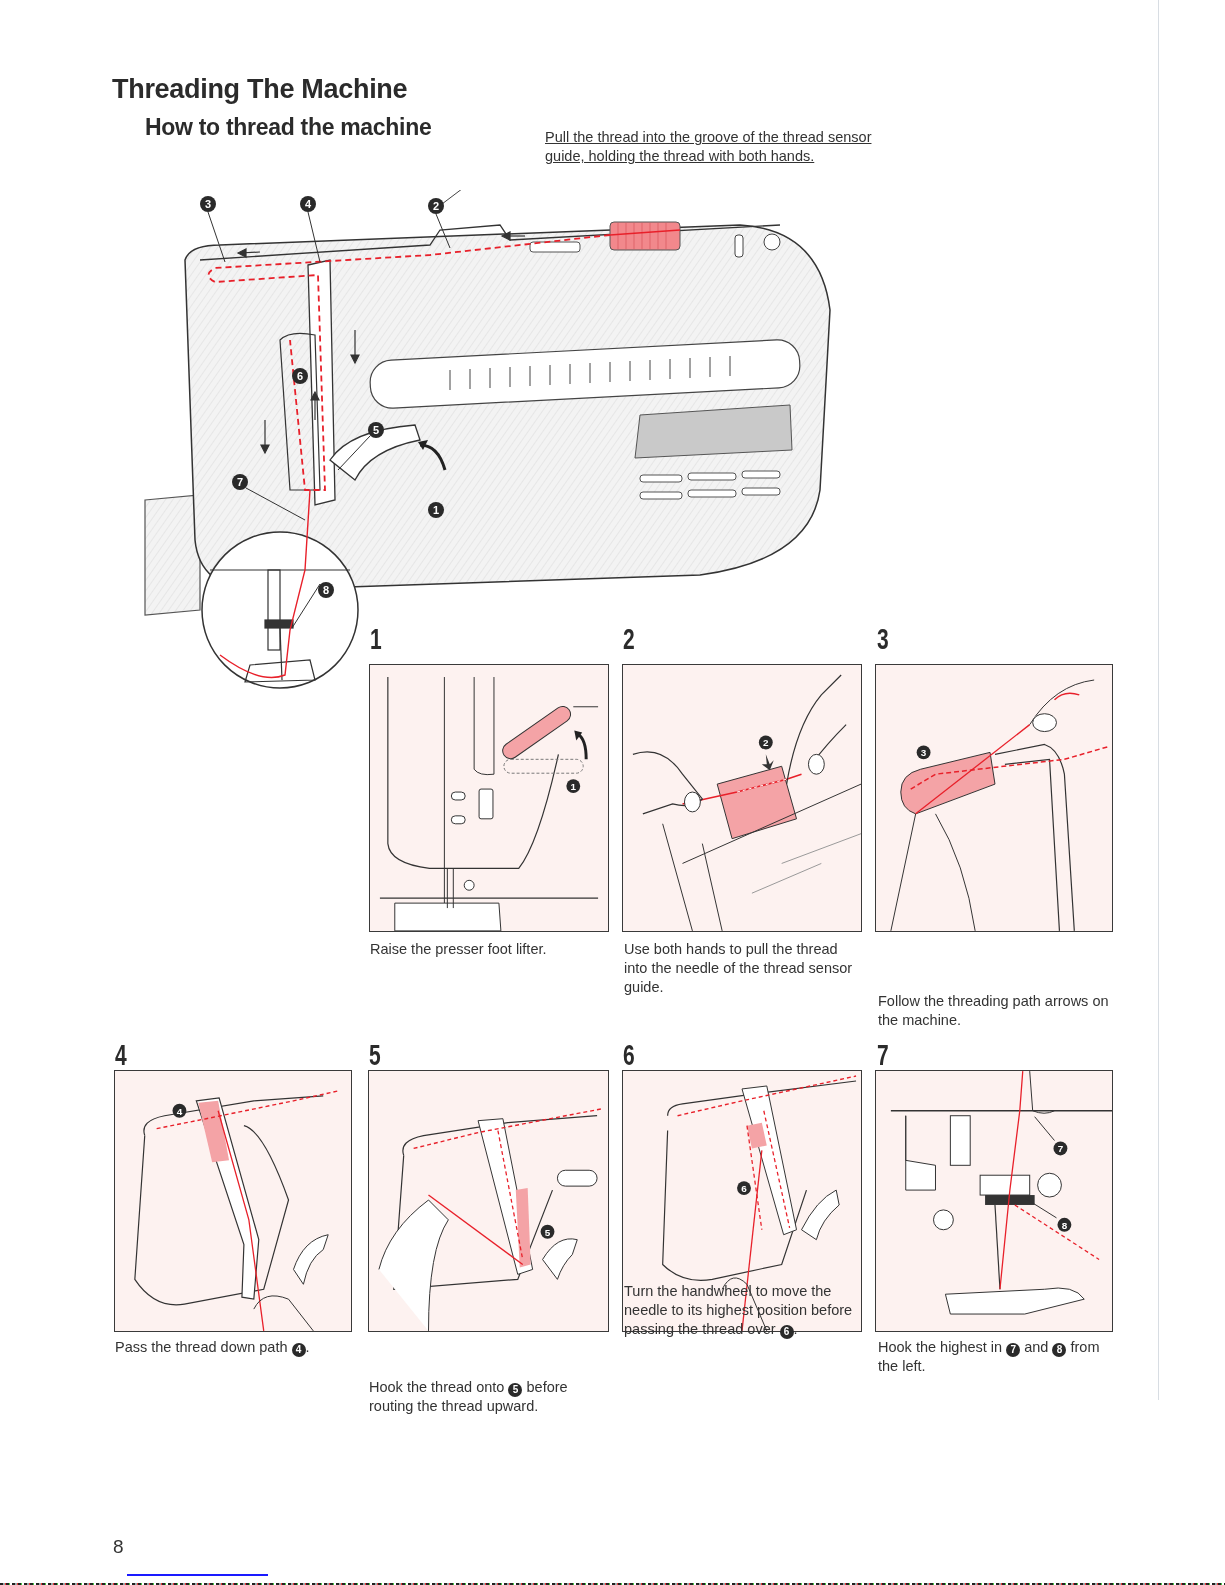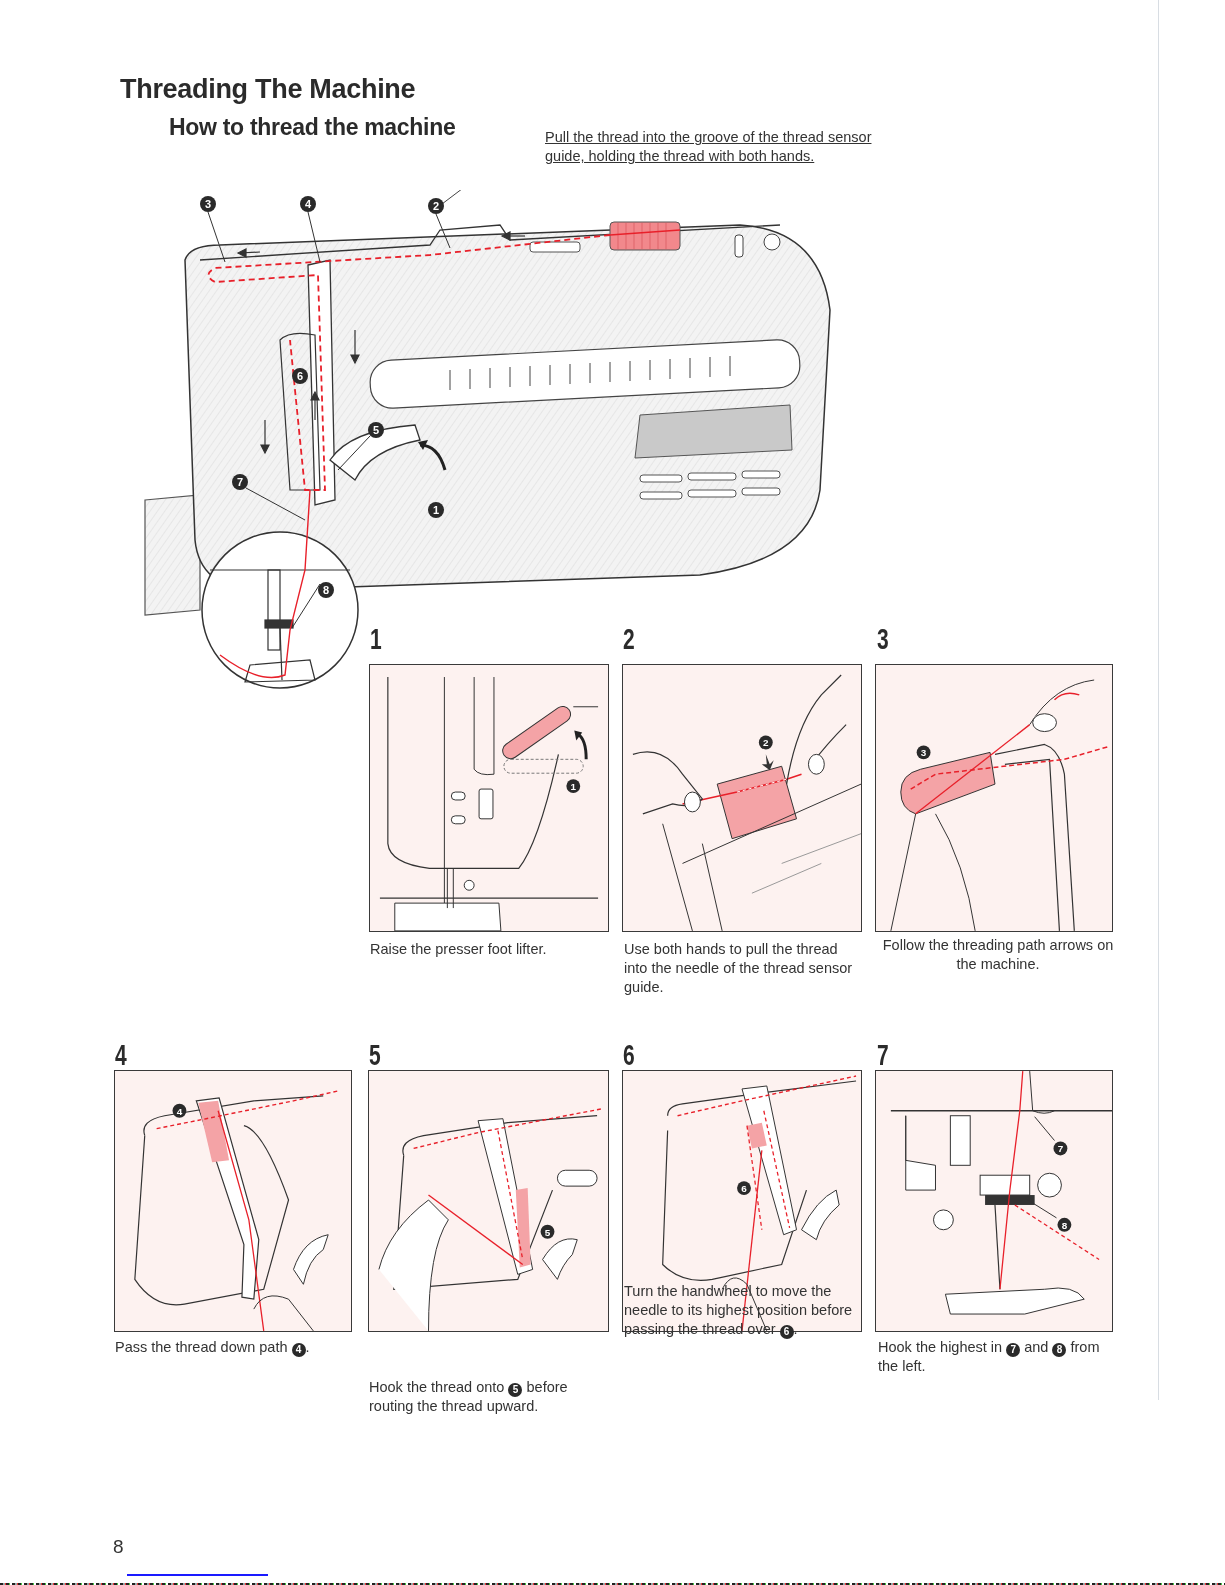--- a/index.html
+++ b/index.html
@@ -1,20 +1,20 @@
 <!DOCTYPE html>
 <html><head>
 <meta charset="utf-8">
 <style>
   html, body { margin:0; padding:0; background:#ffffff; }
   body { width:1225px; height:1585px; position:relative; overflow:hidden;
          font-family:"Liberation Sans", sans-serif; color:#2a2a2a; }
   .abs { position:absolute; }
-  .title { left:120px; top:74px; font-size:27px; font-weight:bold; color:#2b2b2b; letter-spacing:-0.3px; }
-  .subtitle { left:145px; top:114px; font-size:23px; font-weight:bold; color:#2b2b2b; letter-spacing:-0.3px;margin-left:24px; }
+  .title { left:112px; top:74px; font-size:27px; font-weight:bold; color:#2b2b2b; letter-spacing:-0.3px; }
+  .subtitle { left:145px; top:114px; font-size:23px; font-weight:bold; color:#2b2b2b; letter-spacing:-0.3px; }
   .callout-text { left:545px; top:128px; width:360px; font-size:14.5px; line-height:19px; color:#333;text-decoration:underline; }
   .step-num { font-family:"Liberation Sans Narrow","Liberation Sans", sans-serif; font-weight:bold; font-size:30px; color:#2b2b2b;
               transform:scaleX(0.7); transform-origin:left top; }
   .panel { border:1.5px solid #3a3a3a; background:#fdf2f0; box-sizing:border-box; overflow:hidden; }
   .panel svg { width:100%; height:100%; display:block; }
   .caption { font-size:14.5px; line-height:19px; color:#333; width:240px; }
   .badge { display:inline-block; width:14px; height:14px; border-radius:50%; background:#2a2a2a; color:#fff;
            font-size:10px; font-weight:bold; line-height:14px; text-align:center; vertical-align:-1px; }
   .page-num { left:113px; top:1536px; font-size:19px; color:#333; }
   .blue-rule { left:127px; top:1574px; width:141px; height:2px; background:#1a1aff; }
@@ -227,21 +227,21 @@
     <line x1="40" y1="150" x2="155" y2="60" stroke="#e8202a" stroke-width="1.3"></line>
     <path d="M155,60 Q180,20 220,15" fill="none" stroke="#333"></path>
     <ellipse cx="170" cy="58" rx="12" ry="9" fill="#fff" stroke="#333"></ellipse>
     <path d="M180,35 Q190,25 205,30" fill="none" stroke="#e8202a" stroke-width="1.5"></path>
     <g>
         <circle cx="48" cy="88" r="7" fill="#2a2a2a"></circle>
         <text x="48" y="92" fill="#fff" font-size="10" font-weight="bold" text-anchor="middle" font-family="Liberation Sans, sans-serif">3</text>
       </g>
   </svg>
 </div>
-<div class="abs caption" style="left:878px;top:936px;text-align:center;">Follow the threading path arrows on the machine.</div>
+<div class="abs caption" style="left:878px;top:992px;">Follow the threading path arrows on the machine.</div>
 
 <div class="abs step-num" style="left:115px;top:1038px;">4</div>
 <div class="abs panel" style="left:114px;top:1070px;width:238px;height:262px;">
   <svg viewBox="0 0 238 262">
     <path d="M30,65 Q25,50 50,45 L140,30 L210,25" fill="none" stroke="#333" stroke-width="1.2"></path>
     <path d="M30,65 L20,210 Q40,240 70,235 L150,220 L175,130 Q150,60 130,55" fill="#fdf2f0" stroke="#333" stroke-width="1.2"></path>
     <path d="M82,30 L105,27 L145,170 L140,230 L128,228 L130,175 Z" fill="#fff" stroke="#333" stroke-width="1.2"></path>
     <path d="M84,32 L104,30 L115,90 L98,92 Z" fill="#f4a3a6"></path>
     <path d="M42,58 L92,48 L180,30 L225,20" fill="none" stroke="#e8202a" stroke-width="1.4" stroke-dasharray="4,3"></path>
     <path d="M104,40 L135,150 L150,262" fill="none" stroke="#e8202a" stroke-width="1.3"></path>

